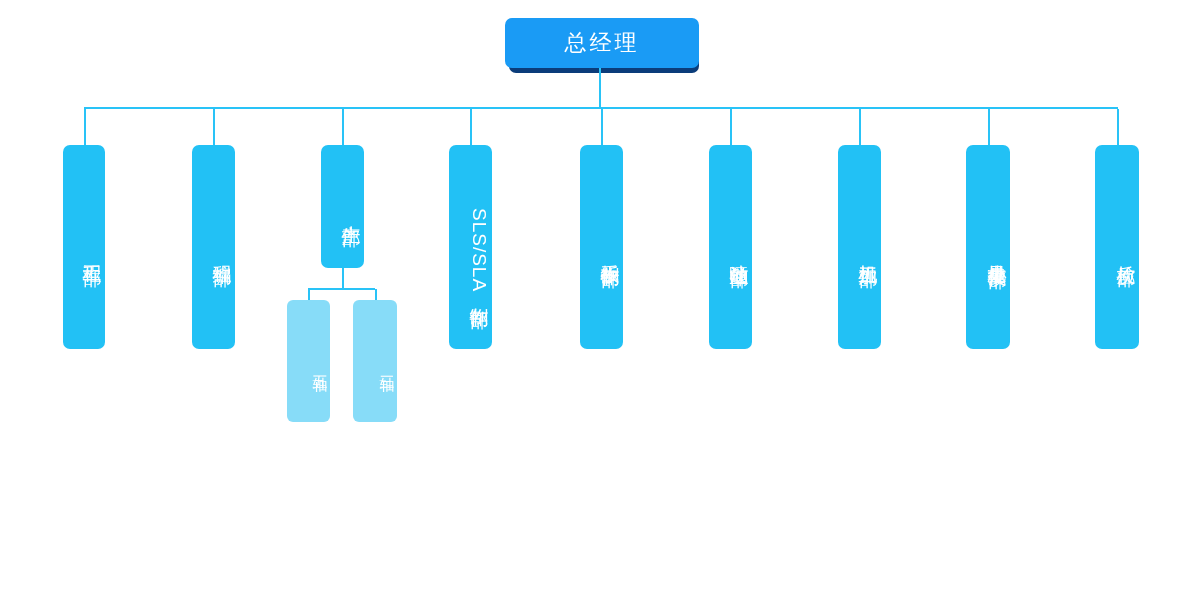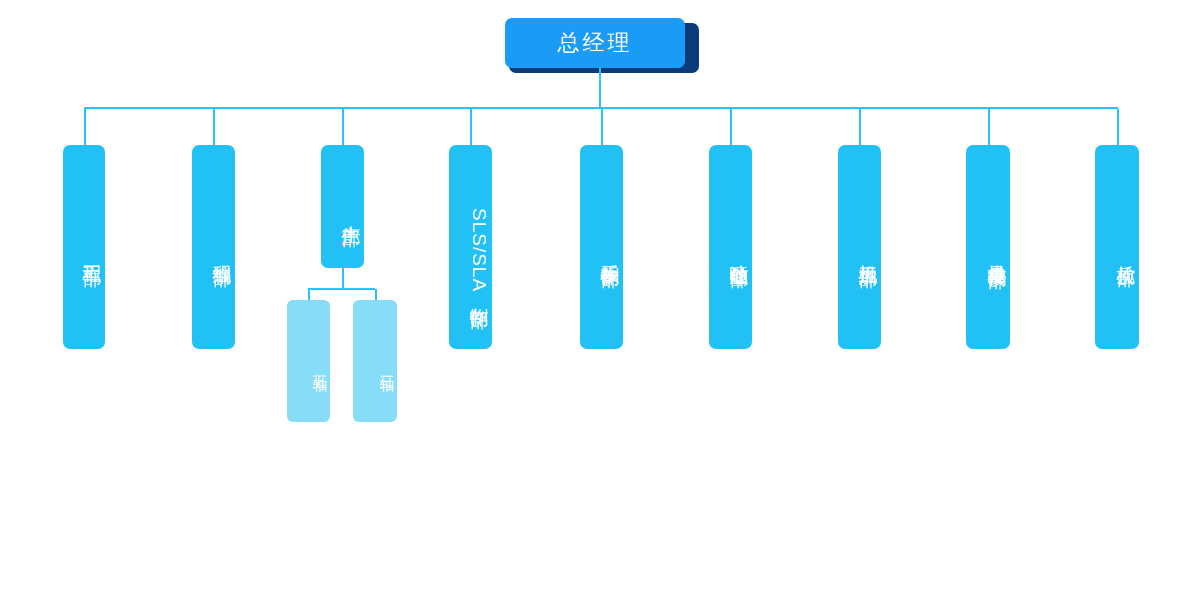--- a/index.html
+++ b/index.html
@@ -82,21 +82,21 @@
     line-height: 1.3;
   }
 </style>
 </head>
 <body>
 
 <div id="chart-canvas">
 
   <div class="root-node" style="left: 505px; top: 18px; width: 190px; height: 50px;">
     <div class="root-shadow" style="left: 4px; top: 5px; width: 190px; height: 50px;"></div>
-    <div class="root-face" style="left: 0px; top: 0px; width: 180px; height: 50px;">总经理</div>
+    <div class="root-face" style="left: 0px; top: 0px; width: 194px; height: 50px;">总经理</div>
   </div>
 
   <div class="conn conn-v" style="left: 599px; top: 68px; height: 40px;"></div>
   <div class="conn conn-h" style="left: 84px; top: 107px; width: 1034px;"></div>
   <div id="drop-lines">
       <div class="conn conn-v" style="left: 84px; top: 109px; height: 36px;"></div>
       <div class="conn conn-v" style="left: 213px; top: 109px; height: 36px;"></div>
       <div class="conn conn-v" style="left: 342px; top: 109px; height: 36px;"></div>
       <div class="conn conn-v" style="left: 470px; top: 109px; height: 36px;"></div>
       <div class="conn conn-v" style="left: 601px; top: 109px; height: 36px;"></div>

